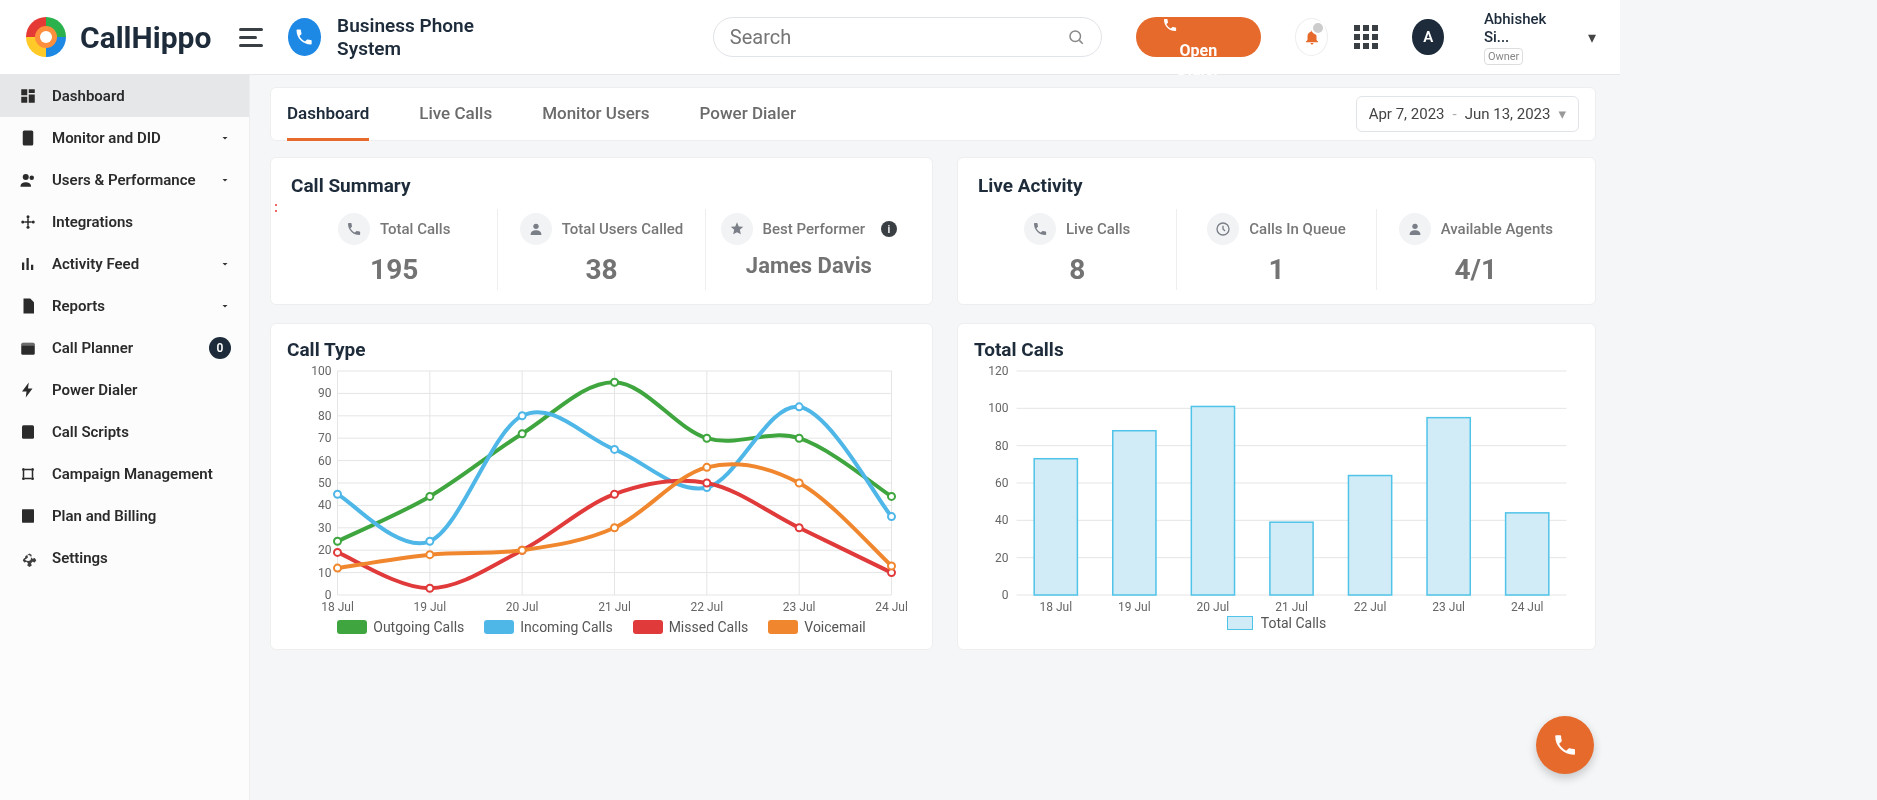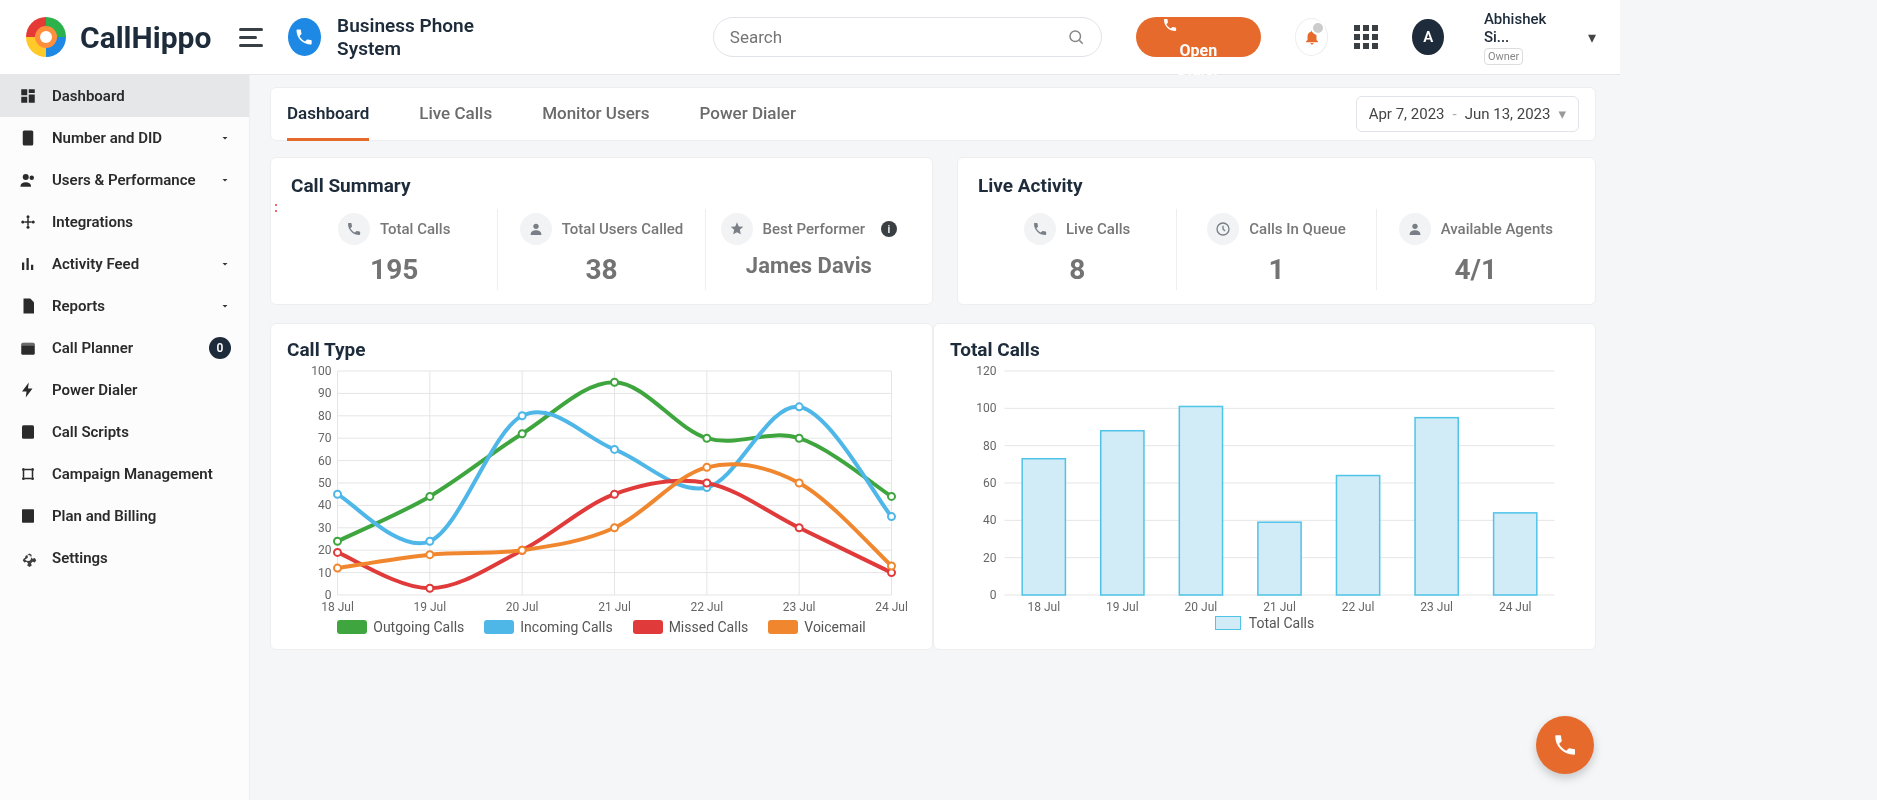--- a/index.html
+++ b/index.html
@@ -12,21 +12,21 @@
 .logo-mark { width: 44px; height: 44px; position: relative; }
 .logo-text { font-size: 30px; font-weight: 700; color: #1d2b3a; }
 .menu-btn { width: 28px; height: 28px; display: flex; flex-direction: column; justify-content: center; gap: 5px; cursor: pointer; margin-left: 12px; margin-right: 8px; }
 .menu-btn span { height: 3px; background: #3a3f44; border-radius: 2px; }
 .menu-btn span:nth-child(1) { width: 24px; }
 .menu-btn span:nth-child(2) { width: 18px; }
 .menu-btn span:nth-child(3) { width: 24px; }
 .phone-badge { width: 38px; height: 38px; border-radius: 50%; background: #1e88e5; display: flex; align-items: center; justify-content: center; color: #fff; }
 .page-title { font-size: 19px; font-weight: 600; color: #1d2b3a; }
 .search-box { margin-left: 180px; width: 440px; height: 40px; border: 1px solid #e0e3e8; border-radius: 20px; display: flex; align-items: center; padding: 0 16px; background: #fff; }
-.search-box input { border: none; outline: none; flex: 1; font-size: 17px; background: transparent; color: #888; }
+.search-box input { border: none; outline: none; flex: 1; font-size: 20px; background: transparent; color: #888; }
 .search-icon { color: #888; }
 .open-dialer-btn { margin-left: 18px; height: 40px; background: #e56a2c; color: #fff; border: none; border-radius: 20px; padding: 0 26px; font-size: 16px; font-weight: 700; display: flex; align-items: flex-start; gap: 8px; cursor: pointer; flex-direction: column; }
 .bell-wrap { margin-left: 18px; width: 38px; height: 38px; border-radius: 50%; background: #fff; display: flex; align-items: center; justify-content: center; position: relative; border: 1px solid #eee; }
 .bell-wrap::after { content:''; position:absolute; top:2px; right:2px; width:10px; height:10px; background:#ccc; border-radius:50%; border:2px solid #fff; }
 .apps-icon { margin-left: 10px; display: grid; grid-template-columns: repeat(3, 6px); grid-template-rows: repeat(3, 6px); gap: 3px; cursor: pointer; }
 .apps-icon span { background: #3a3f44; width: 6px; height: 6px; }
 .avatar { margin-left: 18px; width: 36px; height: 36px; border-radius: 50%; background: #1d2b3a; color: #fff; display: flex; align-items: center; justify-content: center; font-weight: 600; font-size: 15px; }
 .user-meta { margin-left: 24px; display: flex; flex-direction: column; align-items: flex-start; gap: 2px; }
 .user-name { font-size: 15px; font-weight: 500; color: #1d2b3a; }
 .user-role { font-size: 11px; color: #888; border: 1px solid #ddd; border-radius: 4px; padding: 1px 3px; }
@@ -56,21 +56,21 @@
 .card-title { font-size: 19px; font-weight: 700; color: #1d2b3a; margin-bottom: 12px; }
 .red-dots { position:absolute; left:4px; top:46px; width:2px; height:2px; background:#e53935; border-radius:50%; box-shadow: 0 6px 0 #e53935; }
 .stats { display: flex; }
 .stat { flex: 1; display: flex; flex-direction: column; align-items: center; gap: 8px; padding: 4px 0; border-right: 1px solid #eee; }
 .stat:last-child { border-right: none; }
 .stat-head { display: flex; align-items: center; gap: 10px; color: #777; font-size: 15px; font-weight: 500; }
 .stat-icon { width: 32px; height: 32px; border-radius: 50%; background: #f1f3f5; display: flex; align-items: center; justify-content: center; color: #7a7f87; }
 .stat-val { font-size: 28px; font-weight: 700; color: #737373; }
 .info-dot { width: 16px; height: 16px; border-radius: 50%; background: #3a3f44; color:#fff; font-size:11px; display:inline-flex; align-items:center; justify-content:center; margin-left:6px; }
 
-.charts-row { display: flex; margin-top: 18px; }
+.charts-row { display: flex; gap: 24px; margin-top: 18px; }
 .chart-card { background: #fff; border: 1px solid #eee; border-radius: 6px; padding: 14px 16px; }
 .chart-card.left { flex: 0 0 50%; max-width: 50%; }
 .chart-card.right { flex: 1; }
 .chart-title { font-size: 19px; font-weight: 700; color: #1d2b3a; margin-bottom: 4px; }
 .chart-area { position: relative; }
 .legend { display: flex; gap: 20px; justify-content: center; margin-top: 4px; font-size: 14px; color: #555; }
 .legend-item { display: flex; align-items: center; gap: 6px; }
 .legend-swatch { width: 30px; height: 14px; border-radius: 3px; }
 .totalcalls-legend { display:flex; justify-content:center; gap:8px; font-size:14px; color:#555; align-items:center; }
 .totalcalls-legend .sw { width:26px; height:14px; background:#d2ecf7; border:1px solid #4fc3e8; }
@@ -169,21 +169,21 @@
           </svg>
         </span>
         <span>Dashboard</span>
       </div>
       <div class="side-item">
         <span class="side-icon">
           <svg width="18" height="18" viewBox="0 0 24 24" fill="currentColor">
             <rect x="5" y="2" width="14" height="20" rx="2"></rect>
           </svg>
         </span>
-        <span>Number and DID</span>
+        <span>Monitor and DID</span>
         <span class="chev">
           <svg width="12" height="12" viewBox="0 0 24 24" fill="currentColor">
             <path d="M7 10l5 5 5-5z"></path>
           </svg>
         </span>
       </div>
       <div class="side-item">
         <span class="side-icon">
           <svg width="18" height="18" viewBox="0 0 24 24" fill="currentColor">
             <circle cx="9" cy="8" r="4"></circle>

